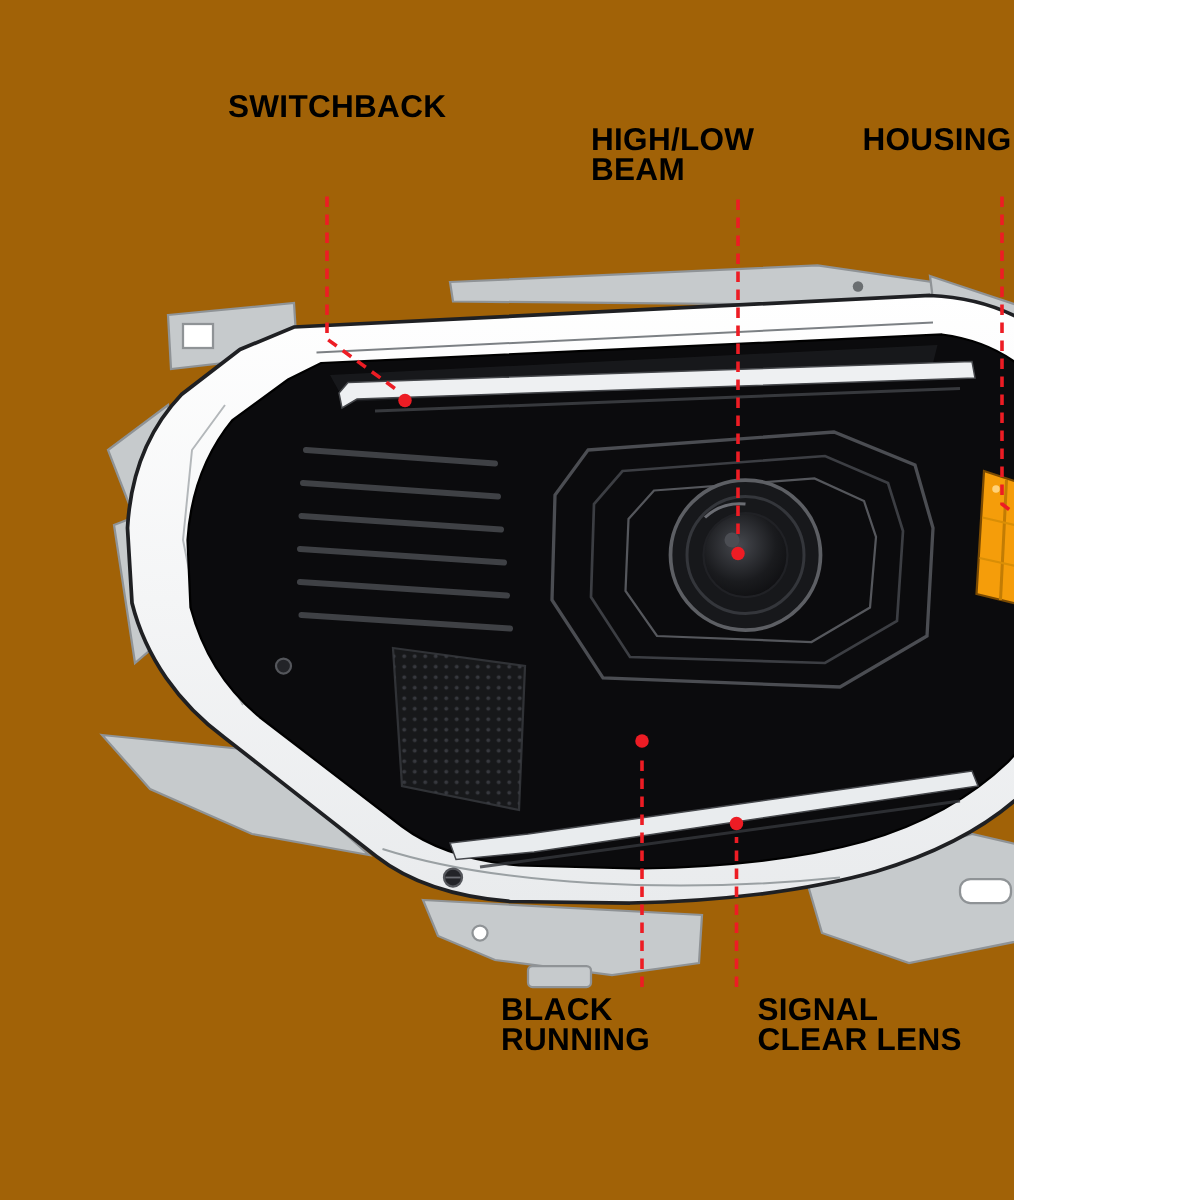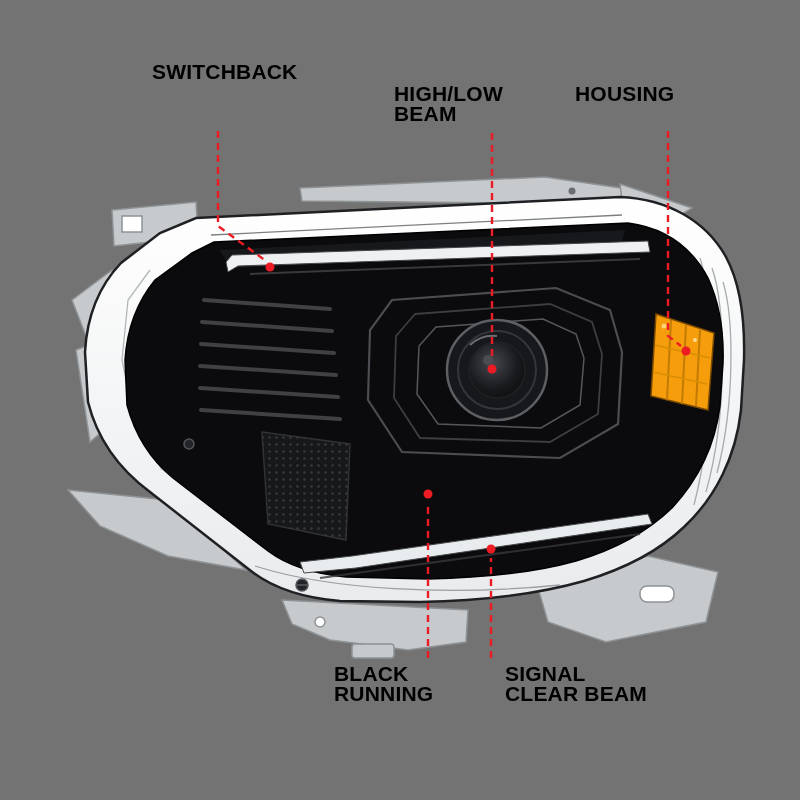--- a/index.html
+++ b/index.html
@@ -1,17 +1,17 @@
 <!DOCTYPE html>
 <html><head>
 <meta charset="utf-8">
 <style>
   html,body{margin:0;padding:0;background:#fff;}
   .stage{
-    position:relative;width:800px;height:800px;background:#737373;
+    position:relative;width:676px;height:800px;background:#a16207;
     overflow:hidden;font-family:"Liberation Sans",sans-serif;
   }
   .stage svg{position:absolute;left:0;top:0;}
   .callout-label{
     position:absolute;font-weight:bold;font-size:21px;line-height:20px;
     color:#000;letter-spacing:.2px;white-space:nowrap;
   }
   .callout-label div{display:block;}
 </style>
 </head>
@@ -178,16 +178,16 @@
     <div>HOUSING</div>
   </div>
 
   <div class="callout-label" style="left:334px;top:664px">
     <div>BLACK</div>
     <div>RUNNING</div>
   </div>
 
   <div class="callout-label" style="left:505px;top:664px">
     <div>SIGNAL</div>
-    <div>CLEAR BEAM</div>
+    <div>CLEAR LENS</div>
   </div>
 
 </div>
 
 </body></html>

